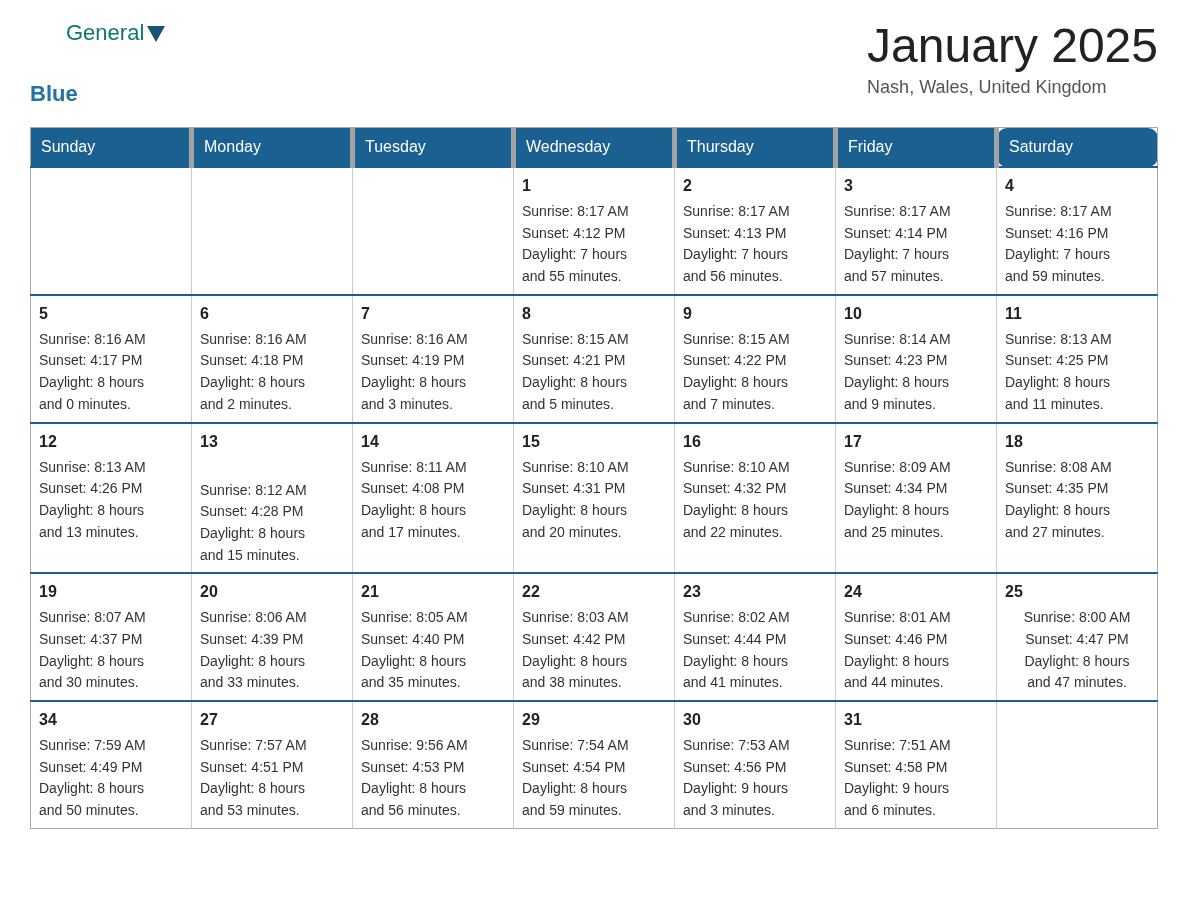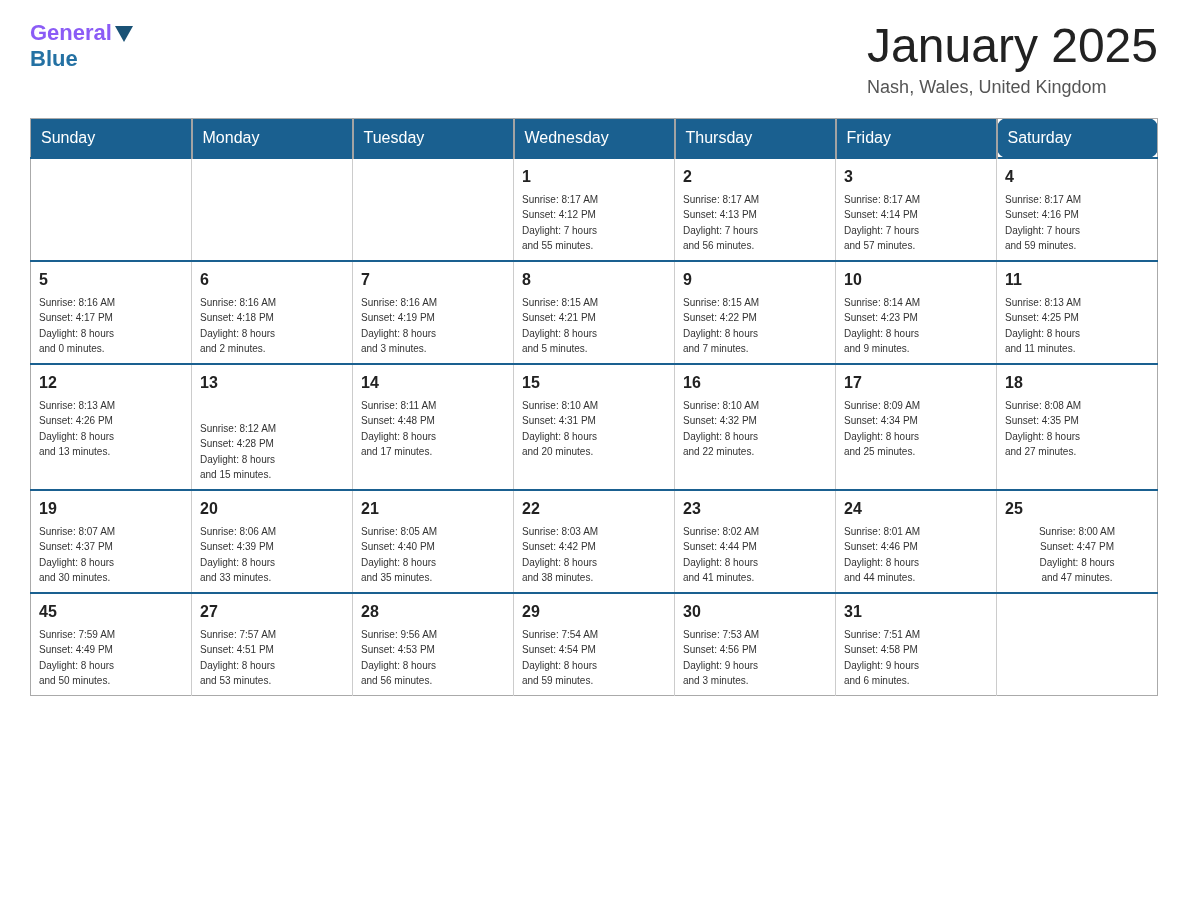--- a/index.html
+++ b/index.html
@@ -15,28 +15,30 @@
       align-items: flex-start;
       margin-bottom: 20px;
     }
     .logo {
       display: flex;
       align-items: center;
       gap: 2px;
     }
     .logo-text-general {
       font-size: 22px;
-      font-weight: bold;
-      color: #8b5cf6;
+      font-weight: normal;
+      color: #0f766e;
+      margin-left: 36px;
     }
     .logo-blue {
       font-size: 22px;
       font-weight: bold;
       color: #2471a3;
       display: block;
+      margin-top: 35px;
     }
     .title-block {
       text-align: left;
     }
     .calendar-title {
       font-size: 48px;
       font-weight: normal;
       color: #222;
       line-height: 1.1;
     }
@@ -50,21 +52,21 @@
       border-collapse: collapse;
       border: 1px solid #aaa;
     }
     .calendar-table thead tr th {
       background-color: #1a6090;
       color: #ffffff;
       text-align: left;
       padding: 10px 10px;
       font-size: 16px;
       font-weight: normal;
-      border-right: 2px solid #a3a3a3;
+      border-right: 5px solid #a3a3a3;
     }
     .calendar-table thead tr th:last-child {
       border-right: none;
       border-radius: 10px;
     }
     .calendar-table tbody tr td {
       border-top: 2px solid #1a6090;
       border-right: 1px solid #ccc;
       vertical-align: top;
       padding: 6px 8px;
@@ -81,21 +83,21 @@
       background: #fff;
     }
     .day-number {
       font-size: 16px;
       font-weight: bold;
       color: #222;
       display: block;
       margin-bottom: 3px;
     }
     .day-info {
-      font-size: 10px;
+      font-size: 14px;
       color: #333;
       line-height: 1.55;
     }
   </style>
 </head>
 <body>
 
 <div class="header">
   <div class="logo">
     <div>
@@ -220,21 +222,21 @@
         <td>
           <span class="day-number">13</span>
           <div class="day-info" style="white-space: pre-line; margin-top: 26px;">Sunrise: 8:12 AM
 Sunset: 4:28 PM
 Daylight: 8 hours
 and 15 minutes.</div>
         </td>
         <td>
           <span class="day-number">14</span>
           <div class="day-info" style="white-space: pre-line;">Sunrise: 8:11 AM
-Sunset: 4:48 PM
+Sunset: 4:08 PM
 Daylight: 8 hours
 and 17 minutes.</div>
         </td>
         <td>
           <span class="day-number">15</span>
           <div class="day-info" style="white-space: pre-line;">Sunrise: 8:10 AM
 Sunset: 4:31 PM
 Daylight: 8 hours
 and 20 minutes.</div>
         </td>
@@ -306,21 +308,21 @@
         <td>
           <span class="day-number">25</span>
           <div class="day-info" style="white-space: pre-line; text-align: center;">Sunrise: 8:00 AM
 Sunset: 4:47 PM
 Daylight: 8 hours
 and 47 minutes.</div>
         </td>
       </tr>
       <tr>
         <td>
-          <span class="day-number">45</span>
+          <span class="day-number">34</span>
           <div class="day-info" style="white-space: pre-line;">Sunrise: 7:59 AM
 Sunset: 4:49 PM
 Daylight: 8 hours
 and 50 minutes.</div>
         </td>
         <td>
           <span class="day-number">27</span>
           <div class="day-info" style="white-space: pre-line;">Sunrise: 7:57 AM
 Sunset: 4:51 PM
 Daylight: 8 hours

